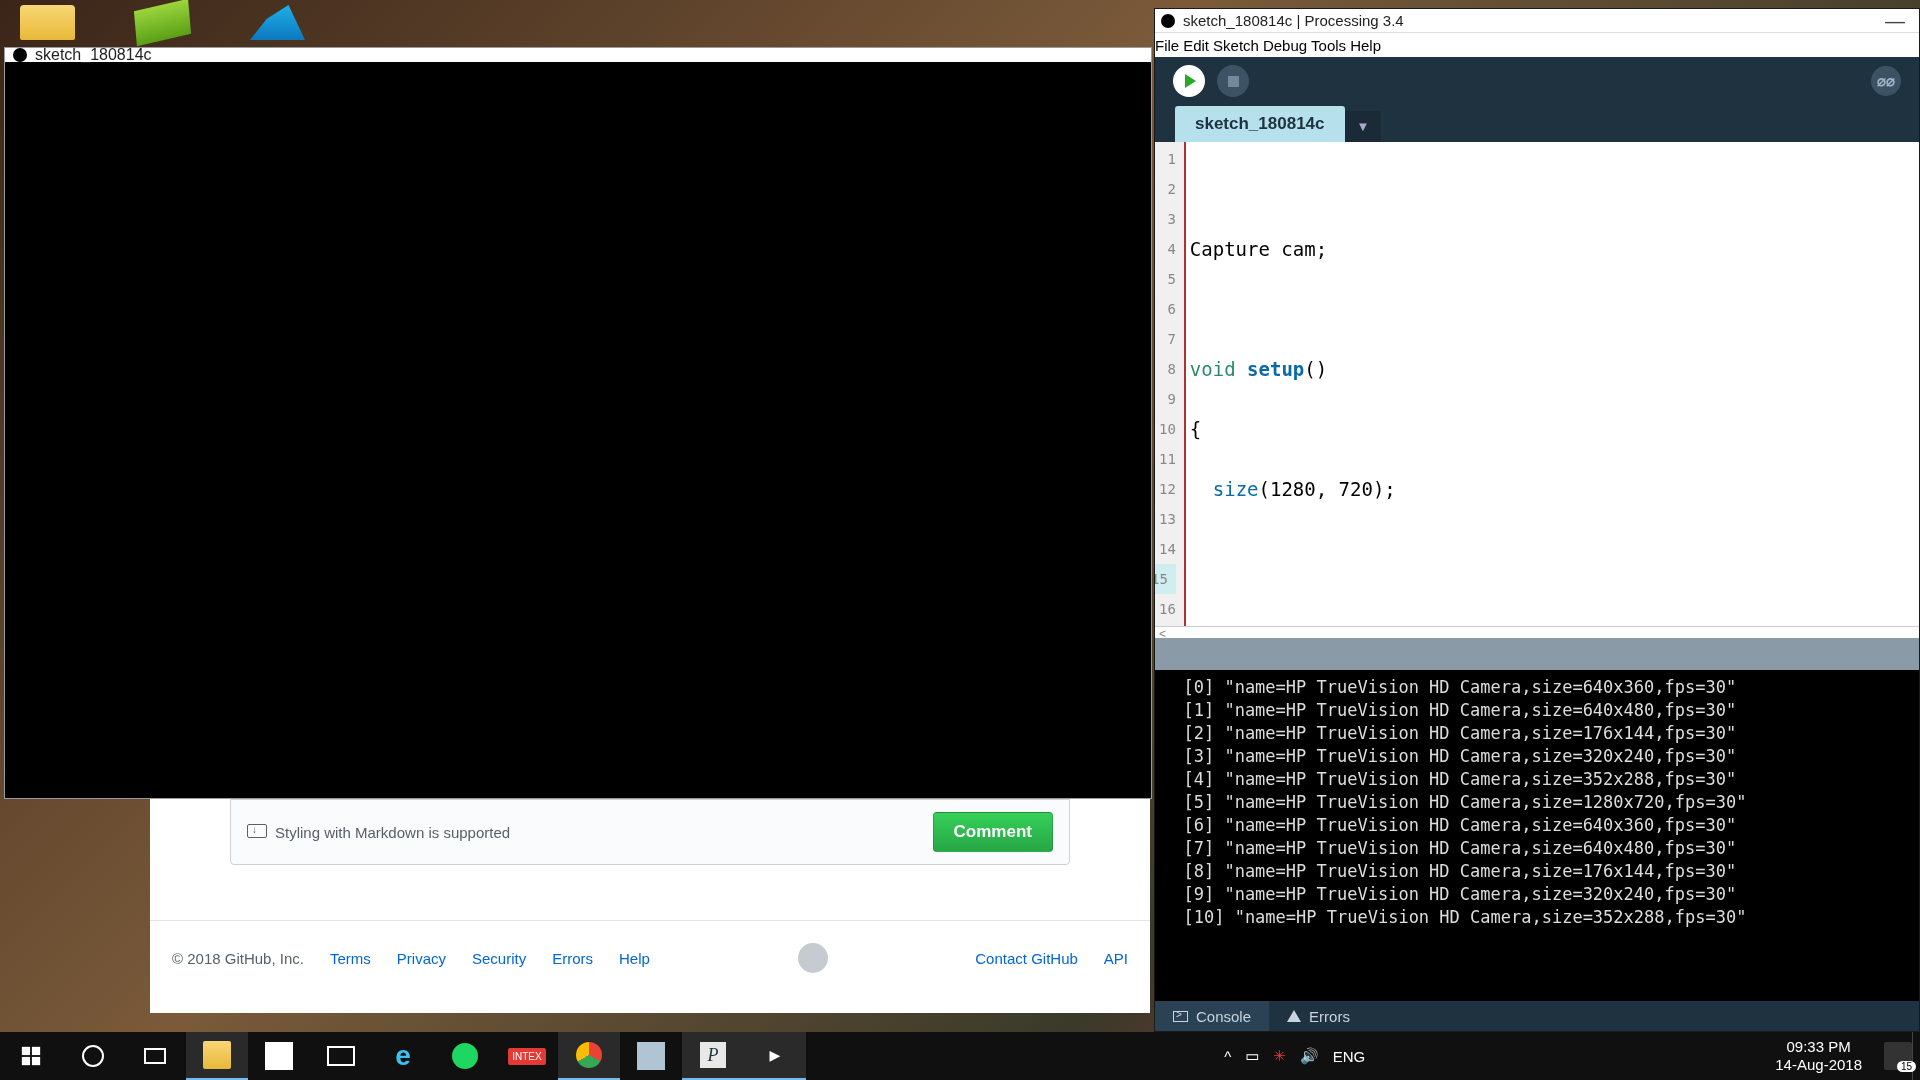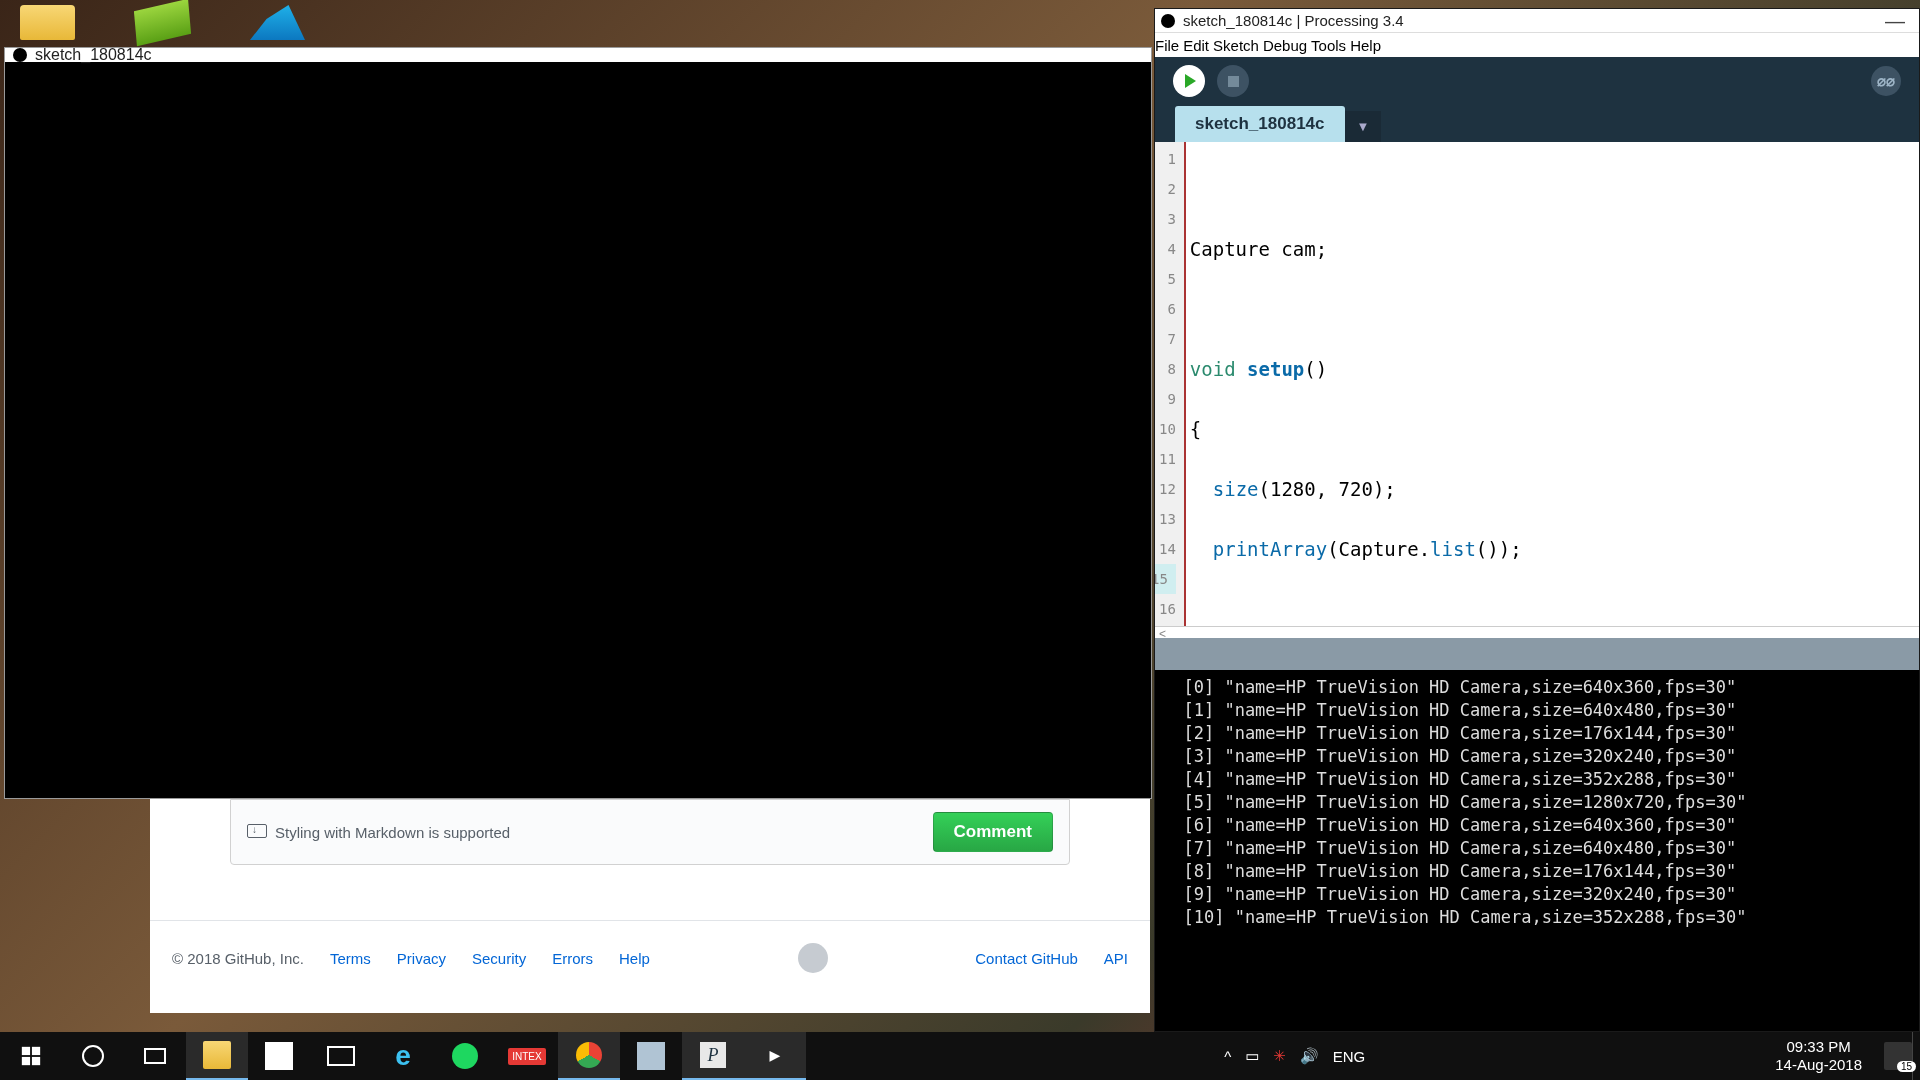--- a/index.html
+++ b/index.html
@@ -211,21 +211,20 @@
         <div class="cur">15</div>
         <div>16</div>
     </div>
     <div class="code">
 <div class="row"></div>
 <div class="row"><span>Capture cam;</span></div>
 <div class="row"></div>
 <div class="row"><span class="kw">void</span><span> </span><span class="fn">setup</span><span>()</span></div>
 <div class="row"><span>{</span></div>
 <div class="row"><span>  </span><span class="fn2">size</span><span>(1280, 720);</span></div>
-<div class="row"><span>  </span><span class="fn2">printArray</span><span>(Capture.</span><span class="fn2">list</span><span>());</span></div>
 
 
 
 
 
 
 
 
     </div>
   </div>
@@ -235,20 +234,30 @@
   [1] "name=HP TrueVision HD Camera,size=640x480,fps=30"
   [2] "name=HP TrueVision HD Camera,size=176x144,fps=30"
   [3] "name=HP TrueVision HD Camera,size=320x240,fps=30"
   [4] "name=HP TrueVision HD Camera,size=352x288,fps=30"
   [5] "name=HP TrueVision HD Camera,size=1280x720,fps=30"
   [6] "name=HP TrueVision HD Camera,size=640x360,fps=30"
   [7] "name=HP TrueVision HD Camera,size=640x480,fps=30"
   [8] "name=HP TrueVision HD Camera,size=176x144,fps=30"
   [9] "name=HP TrueVision HD Camera,size=320x240,fps=30"
   [10] "name=HP TrueVision HD Camera,size=352x288,fps=30"</div>
+  <div class="ide-bottom">
+    <div class="ide-btab active">
+      <span class="i-cons"></span>
+      <span>Console</span>
+    </div>
+    <div class="ide-btab">
+      <span class="i-err"></span>
+      <span>Errors</span>
+    </div>
+  </div>
 </div>
 
 <div class="taskbar">
   <div class="tb-btn tb-start">
     <svg viewBox="0 0 24 24">
         <g fill="#fff">
           <rect x="2" y="2" width="9" height="9"></rect>
           <rect x="13" y="2" width="9" height="9"></rect>
           <rect x="2" y="13" width="9" height="9"></rect>
           <rect x="13" y="13" width="9" height="9"></rect>

